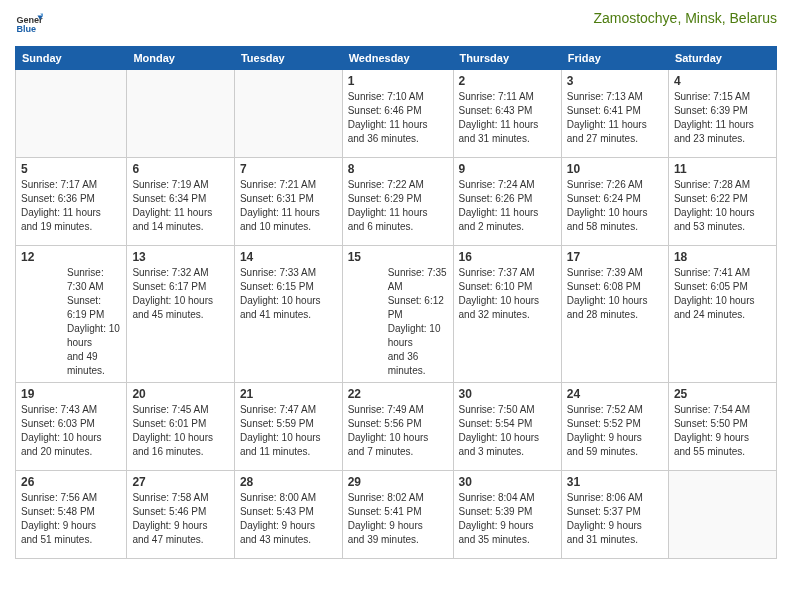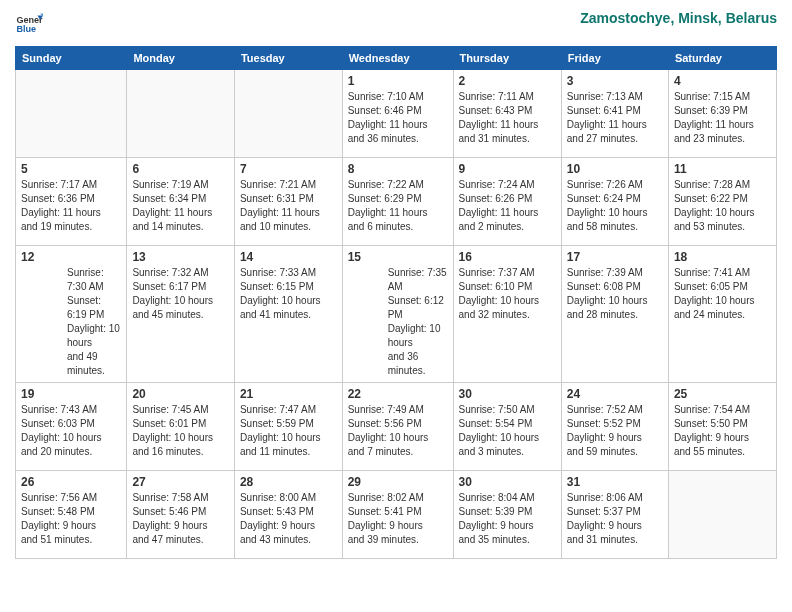--- a/index.html
+++ b/index.html
@@ -34,22 +34,21 @@
     .title-section {
       text-align: right;
     }
     .month-title {
       font-size: 32px;
       color: #333;
       font-weight: 300;
     }
     .subtitle {
       font-size: 14px;
-      color: #0f766e;
-      font-weight: bold;
+      color: #4d7c0f;
     }
     .calendar {
       width: 100%;
       border-collapse: collapse;
       font-size: 10px;
     }
     .calendar thead th {
       background: #1a5fa8;
       color: #fff;
       text-align: left;

